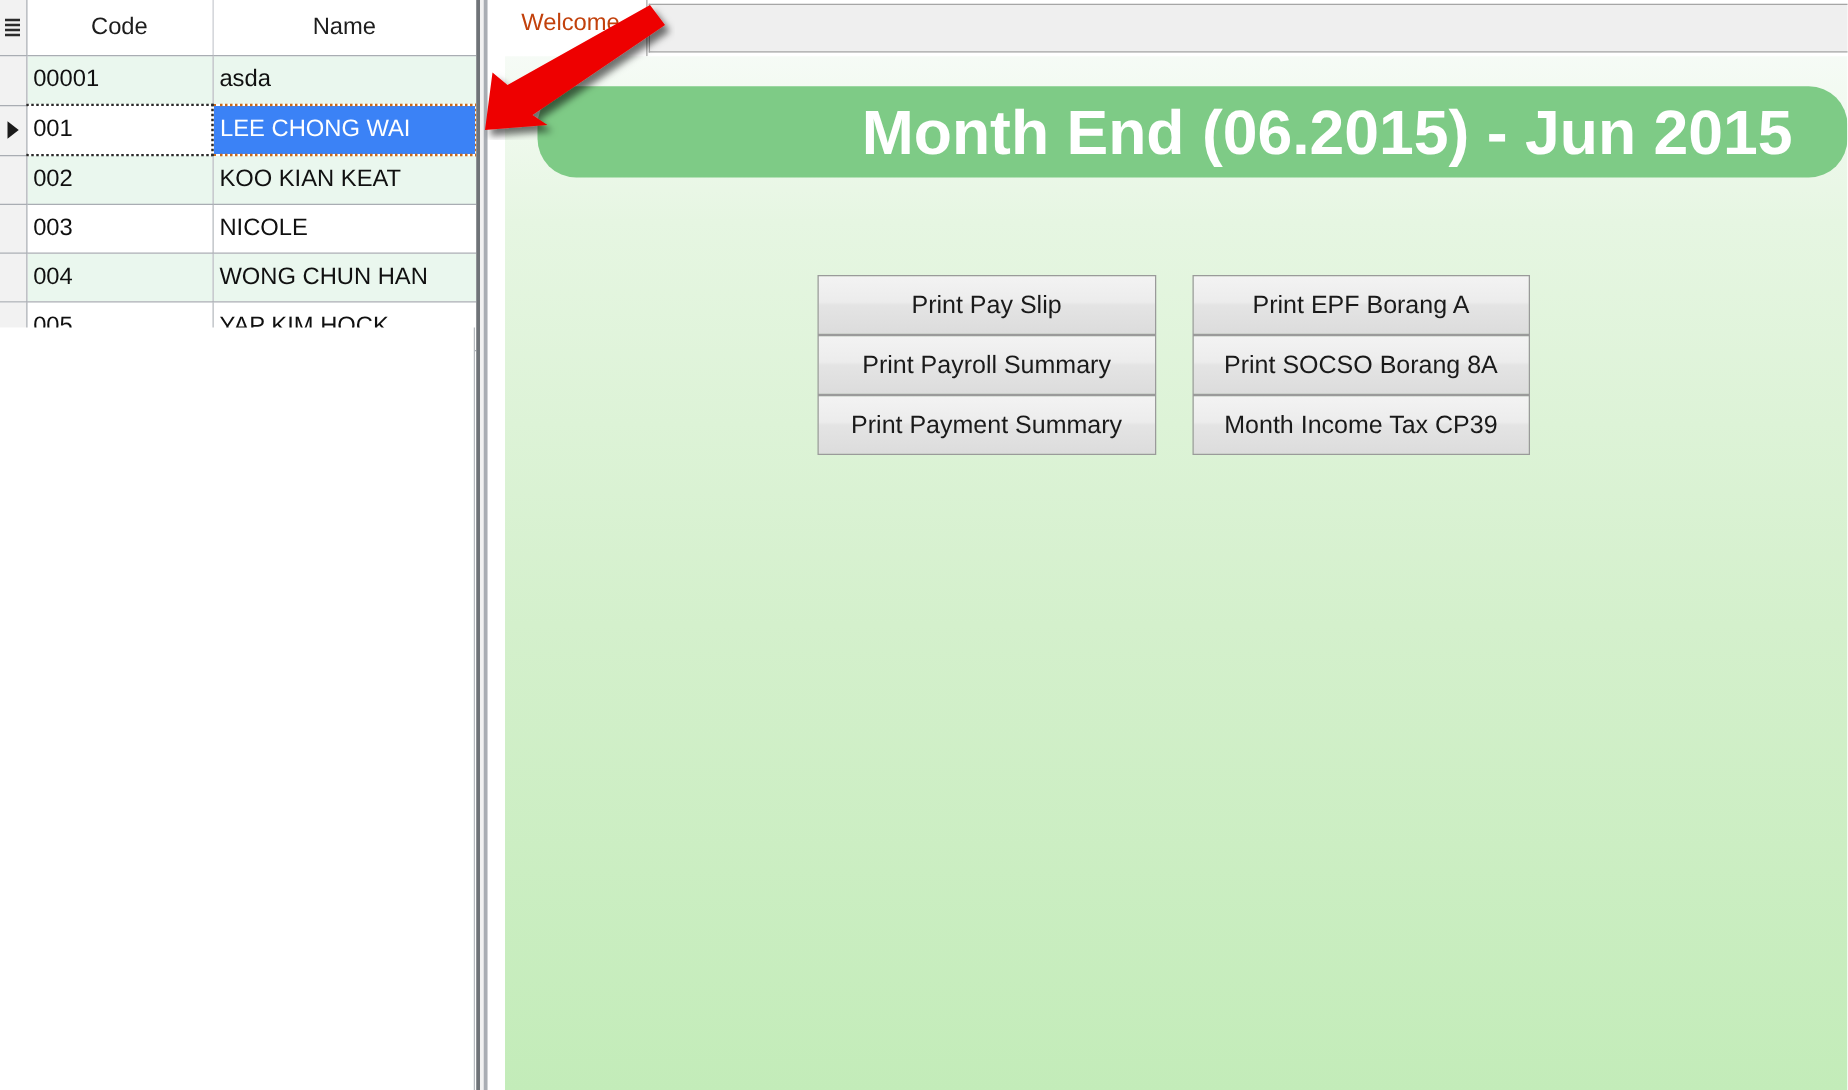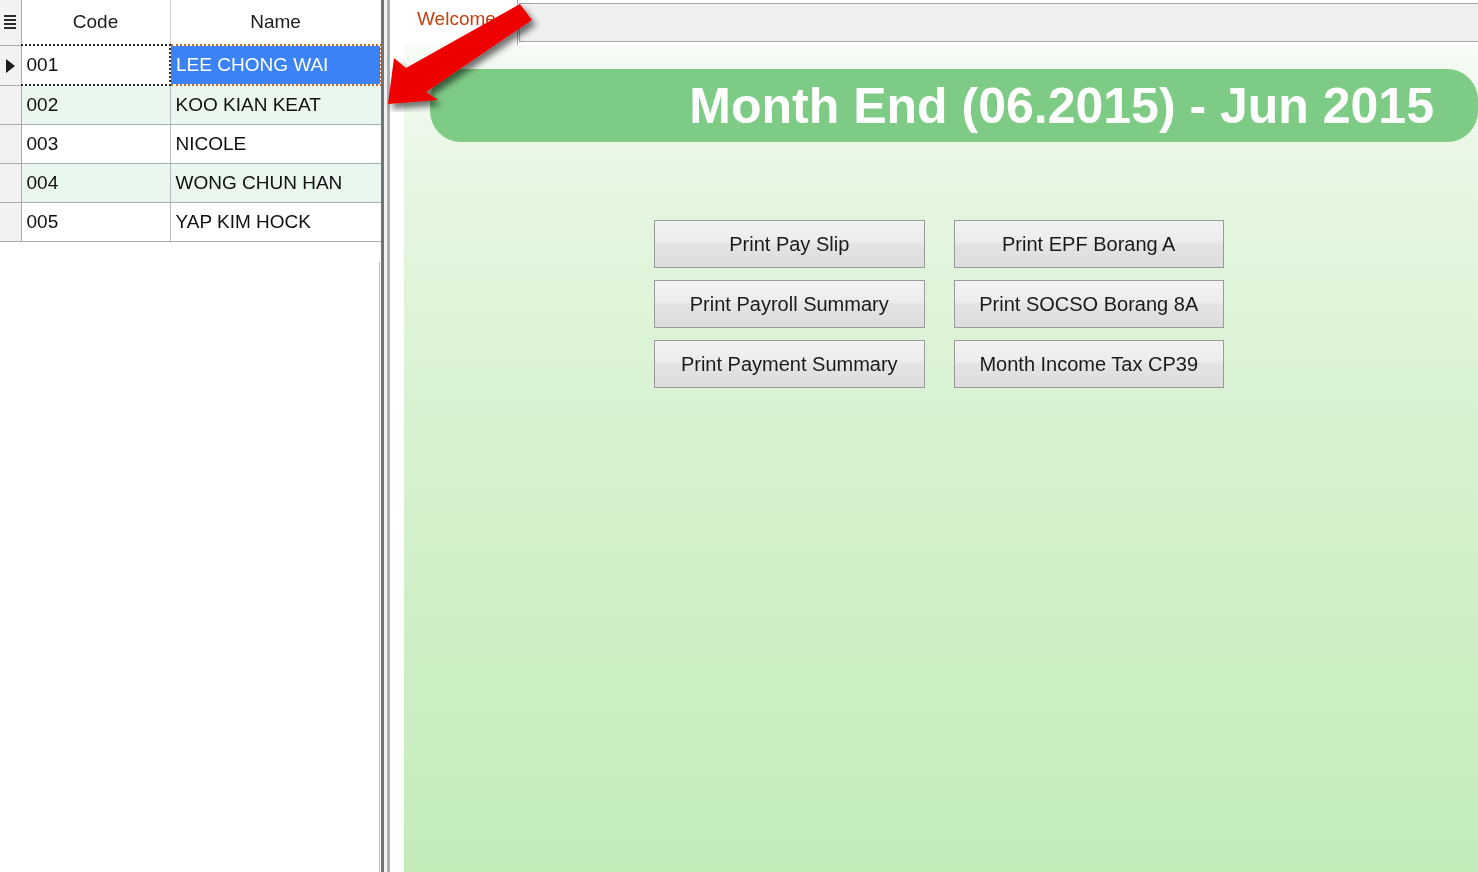--- a/index.html
+++ b/index.html
@@ -229,21 +229,20 @@
 
   .button-grid {
     position: absolute;
     left: 250px;
     top: 175px;
     width: 570px;
   }
   .btn-row {
     display: flex;
     gap: 29px;
-    margin-bottom: 12px;
   }
   .wbtn {
     width: 274px;
     height: 48px;
     background: linear-gradient(to bottom, #f3f3f3 0%, #ececec 45%, #e4e4e4 50%, #dcdcdc 100%);
     border: 1px solid #9a9a9a;
     box-sizing: border-box;
     font-family: "Liberation Sans", sans-serif;
     font-size: 20px;
     color: #1a1a1a;
@@ -284,20 +283,25 @@
                 <i></i>
                 <i></i>
                 <i></i>
             </span>
           </th>
           <th>Code</th>
           <th>Name</th>
         </tr>
       </thead>
       <tbody>
+        <tr class="row-alt">
+          <td class="ind-cell"></td>
+          <td class="code-cell">00001</td>
+          <td class="name-cell">asda</td>
+        </tr>
         <tr class="row-norm row-selected">
           <td class="ind-cell">
             <span class="cur-arrow"></span>
           </td>
           <td class="code-cell">001</td>
           <td class="name-cell">LEE CHONG WAI</td>
         </tr>
         <tr class="row-alt">
           <td class="ind-cell"></td>
           <td class="code-cell">002</td>

